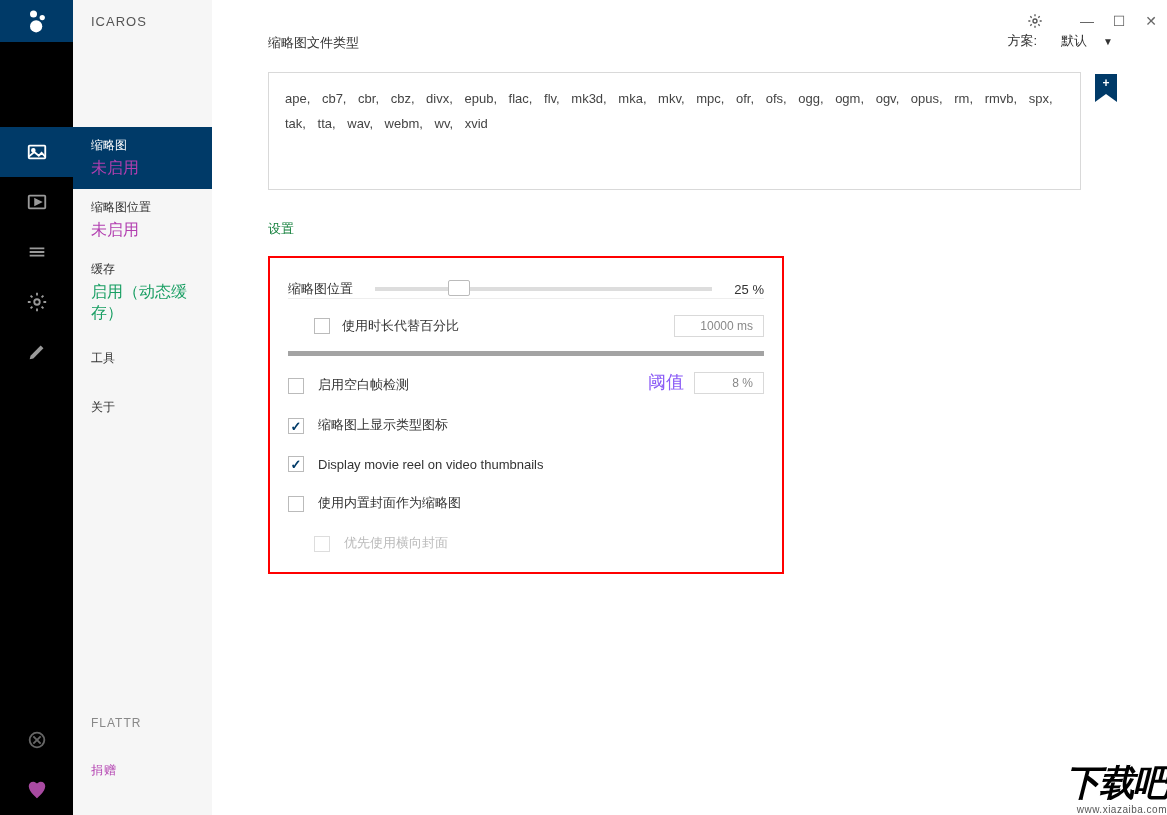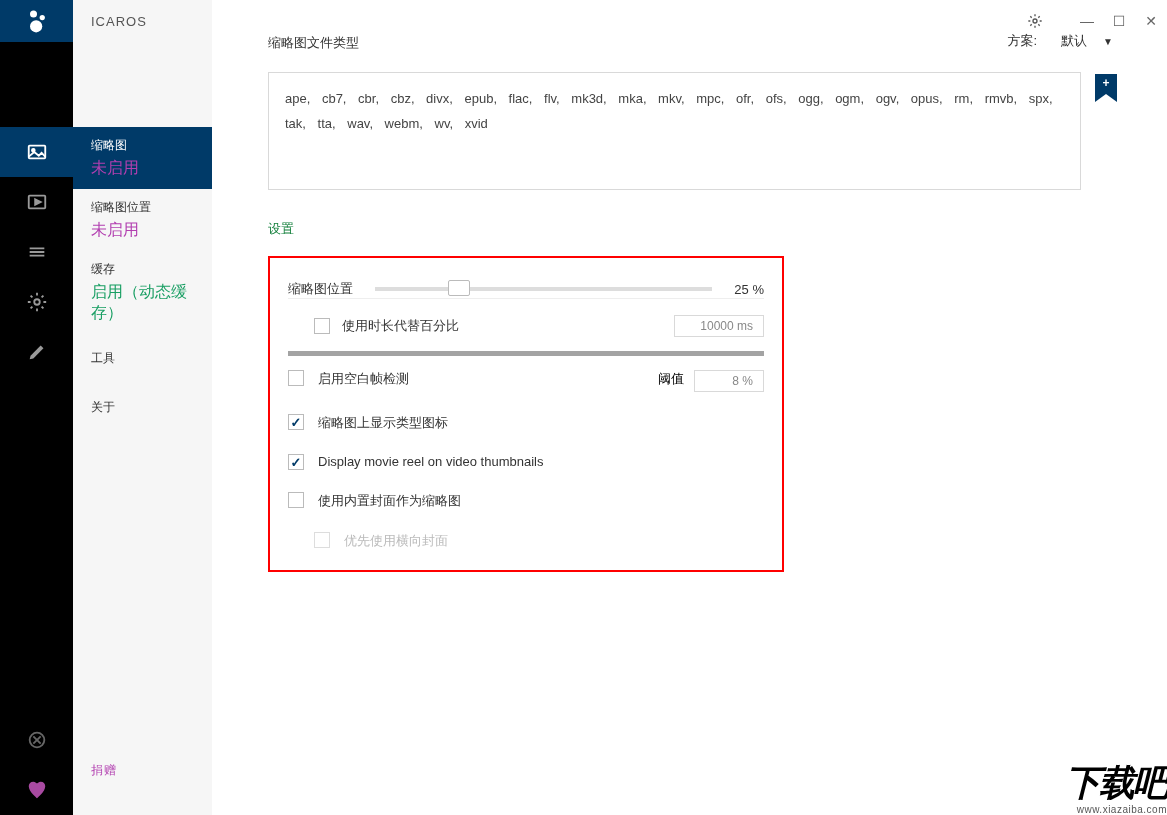--- a/index.html
+++ b/index.html
@@ -59,27 +59,27 @@
 .slider-label { font-size: 13px; color: #333; white-space: nowrap; }
 .slider-track { flex: 1; height: 4px; background: #ddd; position: relative; margin: 0 8px; }
 .slider-thumb { position: absolute; top: -7px; width: 22px; height: 16px; background: #fff; border: 1px solid #bbb; border-radius: 2px; left: 25%; transform: translateX(-50%); }
 .slider-value { font-size: 13px; color: #333; white-space: nowrap; }
 
 .sub-row { display: flex; align-items: center; padding-left: 26px; margin-bottom: 14px; padding-bottom: 14px; border-bottom: 5px solid #a3a3a3; }
 .sub-row .checkbox { margin-right: 12px; }
 .sub-row .sub-label { font-size: 13px; color: #333; }
 .sub-row .value-box { margin-left: auto; }
 
-.opt-row { display: flex; align-items: flex-start; margin-bottom: 22px; }
+.opt-row { display: flex; align-items: flex-end; margin-bottom: 22px; }
 .checkbox { width: 16px; height: 16px; border: 1px solid #bbb; background: #fff; display: inline-flex; align-items: center; justify-content: center; flex-shrink: 0; }
 .checkbox.checked::after { content: "✓"; color: #003a68; font-size: 13px; font-weight: bold; line-height: 1; }
 .checkbox.disabled { border-color: #ddd; }
 .opt-label { margin-left: 14px; font-size: 13px; color: #333; }
 .opt-label.disabled { color: #bbb; }
-.threshold-label { margin-left: auto; margin-right: 10px; font-size: 13px; color: #000000; }
+.threshold-label { margin-left: auto; margin-right: 10px; font-size: 18px; color: #8b5cf6; }
 .value-box { border: 1px solid #d9d9d9; padding: 3px 10px; font-size: 12px; color: #888; min-width: 70px; text-align: right; }
 .value-box.wide { min-width: 90px; }
 
 .opt-row.indent { padding-left: 26px; margin-bottom: 0; }
 
 
 .watermark { position: absolute; right: 0; bottom: 0; margin-top: 44px; }
 .watermark-text { font-size: 36px; font-weight: 900; font-style: italic; letter-spacing: -2px; color: #000; }
 .watermark-url { font-size: 10px; text-align: right; color: #555; letter-spacing: 0.5px; margin-top: -4px; }
 </style>
@@ -156,20 +156,23 @@
       <span class="label">缓存</span>
       <span class="status enabled">启用（动态缓存）</span>
     </div>
     <div class="sidebar-item simple">
       <span class="label">工具</span>
     </div>
     <div class="sidebar-item simple">
       <span class="label">关于</span>
     </div>
     <div class="sidebar-bottom">
+      <div class="sidebar-item simple">
+        <span class="label">FLATTR</span>
+      </div>
       <div class="sidebar-item simple">
         <span class="label donate">捐赠</span>
       </div>
     </div>
   </div>
 
   <div class="main">
     <div class="row-top">
       <div class="section-title">缩略图文件类型</div>
       <div class="scheme-row">

